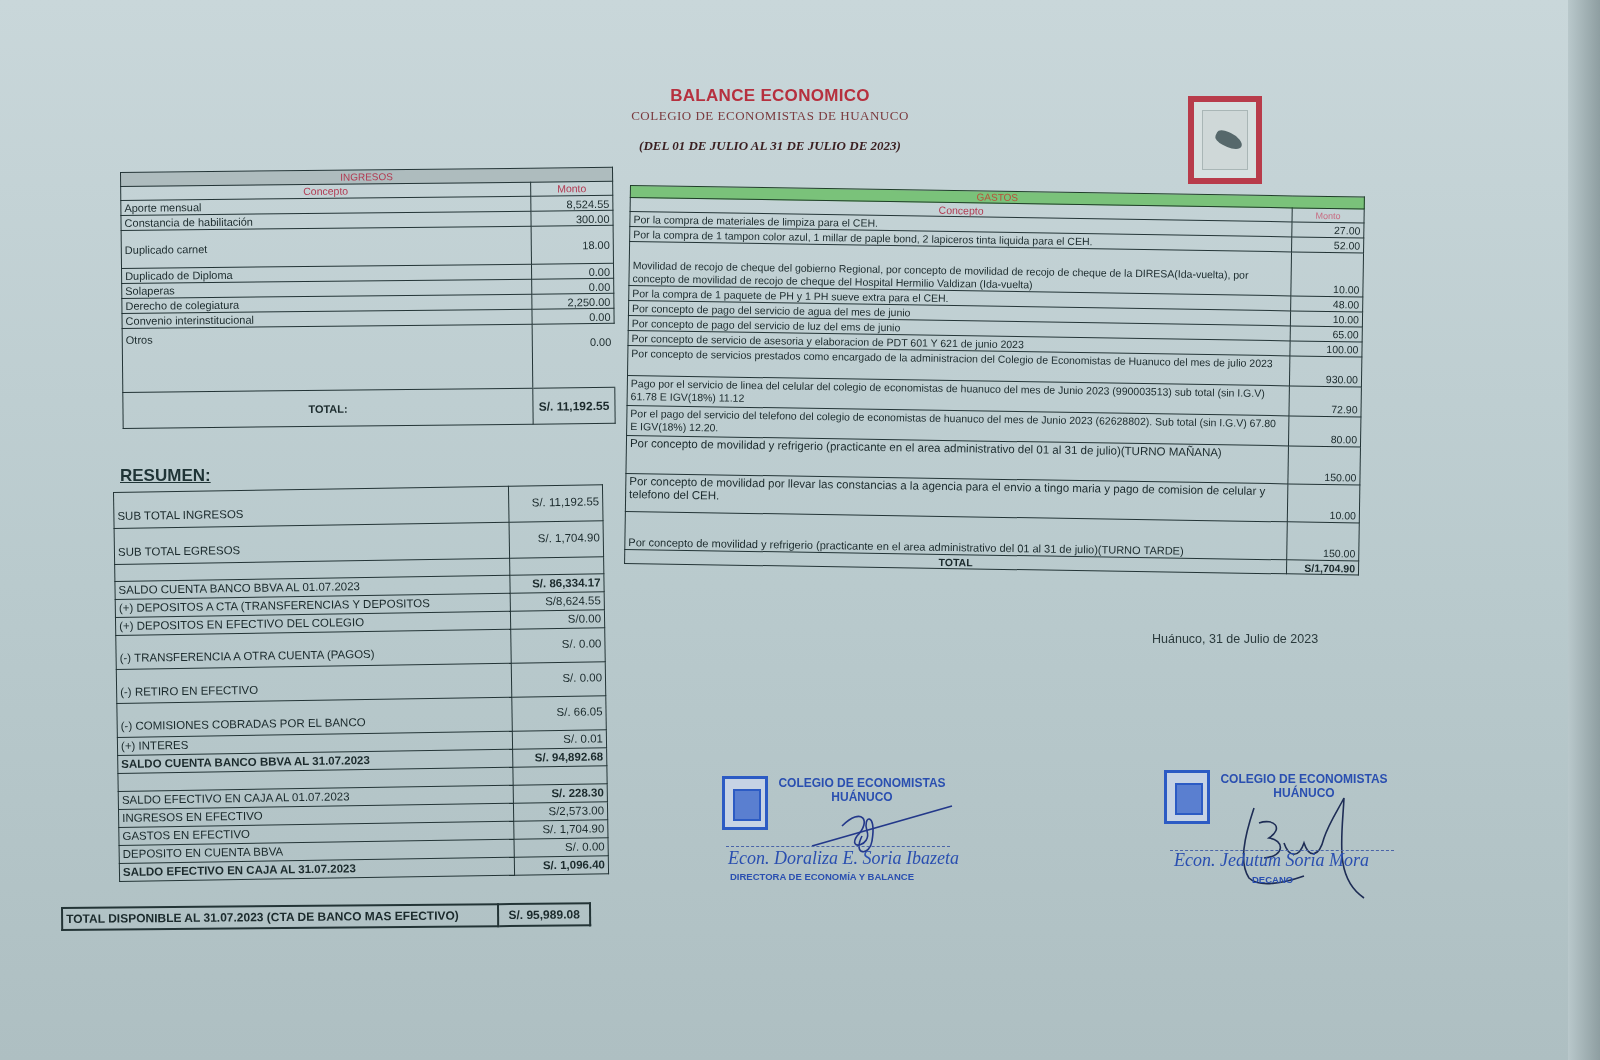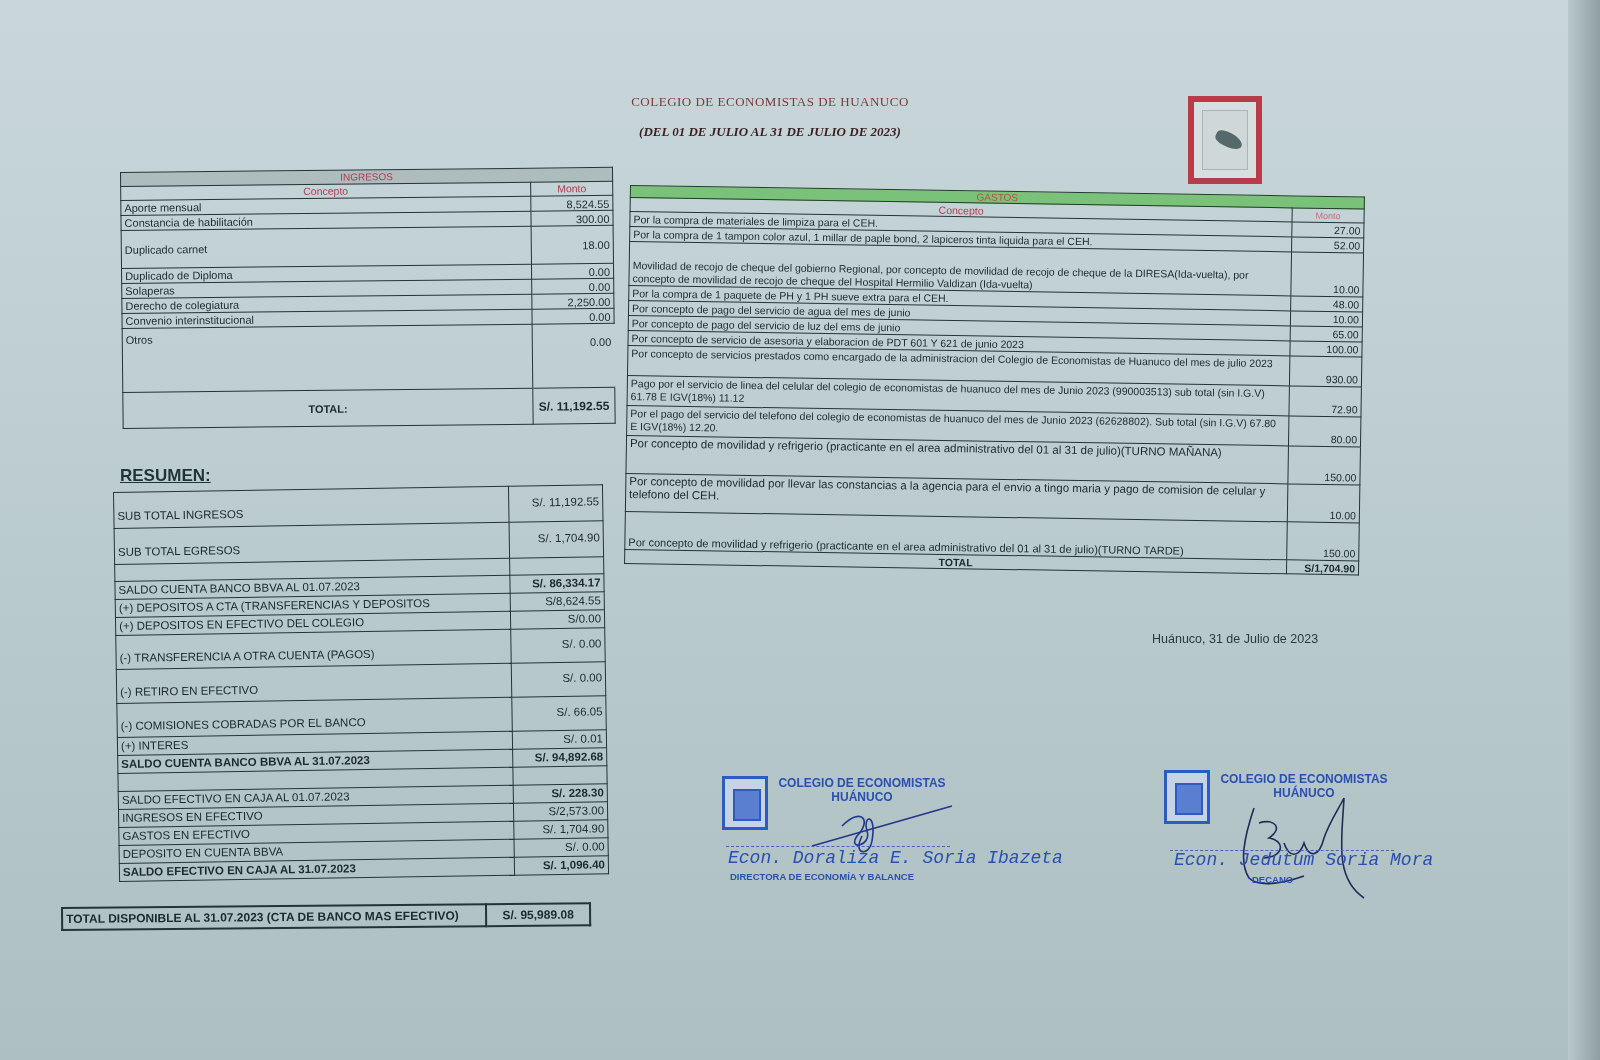--- a/index.html
+++ b/index.html
@@ -6,21 +6,21 @@
   html, body { width: 1600px; height: 1060px; overflow: hidden; }
   body {
     background: linear-gradient(180deg, #c9d7da 0%, #b9cacd 55%, #aebfc2 100%);
     font-family: "Liberation Sans", sans-serif;
     color: #1b2a2c;
     position: relative;
   }
   .paper-edge { position: absolute; right: 0; top: 0; width: 32px; height: 1060px; background: linear-gradient(90deg, #b9c8cb, #8e9ea1); }
   .header { position: absolute; left: 560px; top: 86px; width: 420px; text-align: center; }
   .title { color: #b6303e; font-size: 17px; font-weight: bold; letter-spacing: .3px; }
-  .subtitle { color: #7a3a3e; font-family: "Liberation Serif", serif; font-size: 13px; margin-top: 8px; letter-spacing: .5px; }
+  .subtitle { color: #7a3a3e; font-family: "Liberation Serif", serif; font-size: 13px; margin-top: 2px; letter-spacing: .5px; }
   .period { color: #3a1e20; font-family: "Liberation Serif", serif; font-style: italic; font-weight: bold; font-size: 13px; margin-top: 14px; }
 
   .logo { position: absolute; left: 1188px; top: 96px; width: 74px; height: 88px; border: 6px solid #b83b4a; background: #d7e0e0; }
   .logo .inner { position: absolute; left: 8px; top: 8px; right: 8px; bottom: 8px; background: #cfd8d8; border: 1px solid #a9b6b6; }
   .logo .map { position: absolute; left: 12px; top: 22px; width: 28px; height: 14px; background: #56686b; transform: rotate(25deg); border-radius: 40% 60% 50% 40%; }
 
   table { border-collapse: collapse; font-size: 11px; }
   td, th { border: 1.5px solid #233436; padding: 0 3px; vertical-align: top; }
 
   .ing { position: absolute; left: 120px; top: 172px; width: 493px; transform: rotate(-0.6deg); transform-origin: left top; }
@@ -42,21 +42,21 @@
   .res .t36 td { height: 36px; vertical-align: bottom; padding-bottom: 3px; }
   .res .t36 td.amt { vertical-align: middle; }
   .res .t34 td { height: 34px; vertical-align: bottom; padding-bottom: 2px; }
   .res .t34 td.amt { vertical-align: middle; }
   .res .blank td { height: 17px; }
   .res .b td { font-weight: bold; }
   .res .gap td { height: 18px; }
 
   .tot-disp { position: absolute; left: 61px; top: 907px; width: 530px; transform: rotate(-0.5deg); transform-origin: left top; font-size: 12px; font-weight: bold; }
   .tot-disp td { height: 22px; line-height: 20px; border-width: 2px; }
-  .tot-disp td.amt { text-align: center; width: 104px; }
+  .tot-disp td.amt { text-align: center; width: 92px; }
 
   .gas { position: absolute; left: 630px; top: 185px; width: 735px; transform: rotate(0.9deg); transform-origin: left top; font-size: 10.5px; }
   .gas .hdr { background: #7ac27a; color: #b8503a; text-align: center; font-weight: normal; font-size: 10px; height: 12px; line-height: 11px; border-color: #1f3d28; }
   .gas .colhdr td { color: #b23a52; text-align: center; height: 13px; line-height: 12px; font-size: 10.5px; }
   .gas .colhdr td.amt { font-size: 9px; color: #c86a80; }
   .gas td { line-height: 13px; padding-top: 1px; }
   .gas td.amt { text-align: right; width: 72px; vertical-align: bottom; }
   .gas .r1 td { height: 15px; }
   .gas .r2 td { height: 44px; vertical-align: bottom; }
   .gas .r3 td { height: 30px; }
@@ -64,30 +64,31 @@
   .gas .total td { font-weight: bold; text-align: center; height: 14px; line-height: 12px; }
   .gas .total td.amt { text-align: right; }
 
   .place-date { position: absolute; left: 1152px; top: 632px; font-size: 12.5px; color: #2a3a3c; }
 
   .sig { position: absolute; color: #2a4fb0; margin-top: 8px; }
   .sig .stamp { position: absolute; width: 46px; height: 54px; border: 3px solid #2c5bc4; background: #c6d3e4; }
   .sig .stamp::after { content: ""; position: absolute; left: 8px; top: 10px; width: 24px; height: 28px; border: 2px solid #2c5bc4; background: #5a7fd0; }
   .sig .org { position: absolute; font-weight: bold; font-size: 12px; text-align: center; line-height: 14px; }
   .sig .line { position: absolute; border-top: 1.5px dashed #4a64a8; }
-  .sig .name { position: absolute; font-family: Liberation Mono, monospace; font-style: italic; font-size: 18px; color: #2a4fb0; white-space: nowrap; }
+  .sig .name { position: absolute; font-family: Liberation Serif, serif; font-style: italic; font-size: 18px; color: #2a4fb0; white-space: nowrap; }
   .sig .role { position: absolute; font-size: 9.5px; font-weight: bold; white-space: nowrap; text-align: center; }
   .sig svg { position: absolute; }
 </style>
 </head>
 <body>
 
 <div class="paper-edge"></div>
 
 <div class="header">
+  <div class="title">BALANCE ECONOMICO</div>
   <div class="subtitle">COLEGIO DE ECONOMISTAS DE HUANUCO</div>
   <div class="period">(DEL 01 DE JULIO AL 31 DE JULIO DE 2023)</div>
 </div>
 
 <div class="logo">
   <div class="inner">
       <div class="map"></div>
     </div>
 </div>
 

